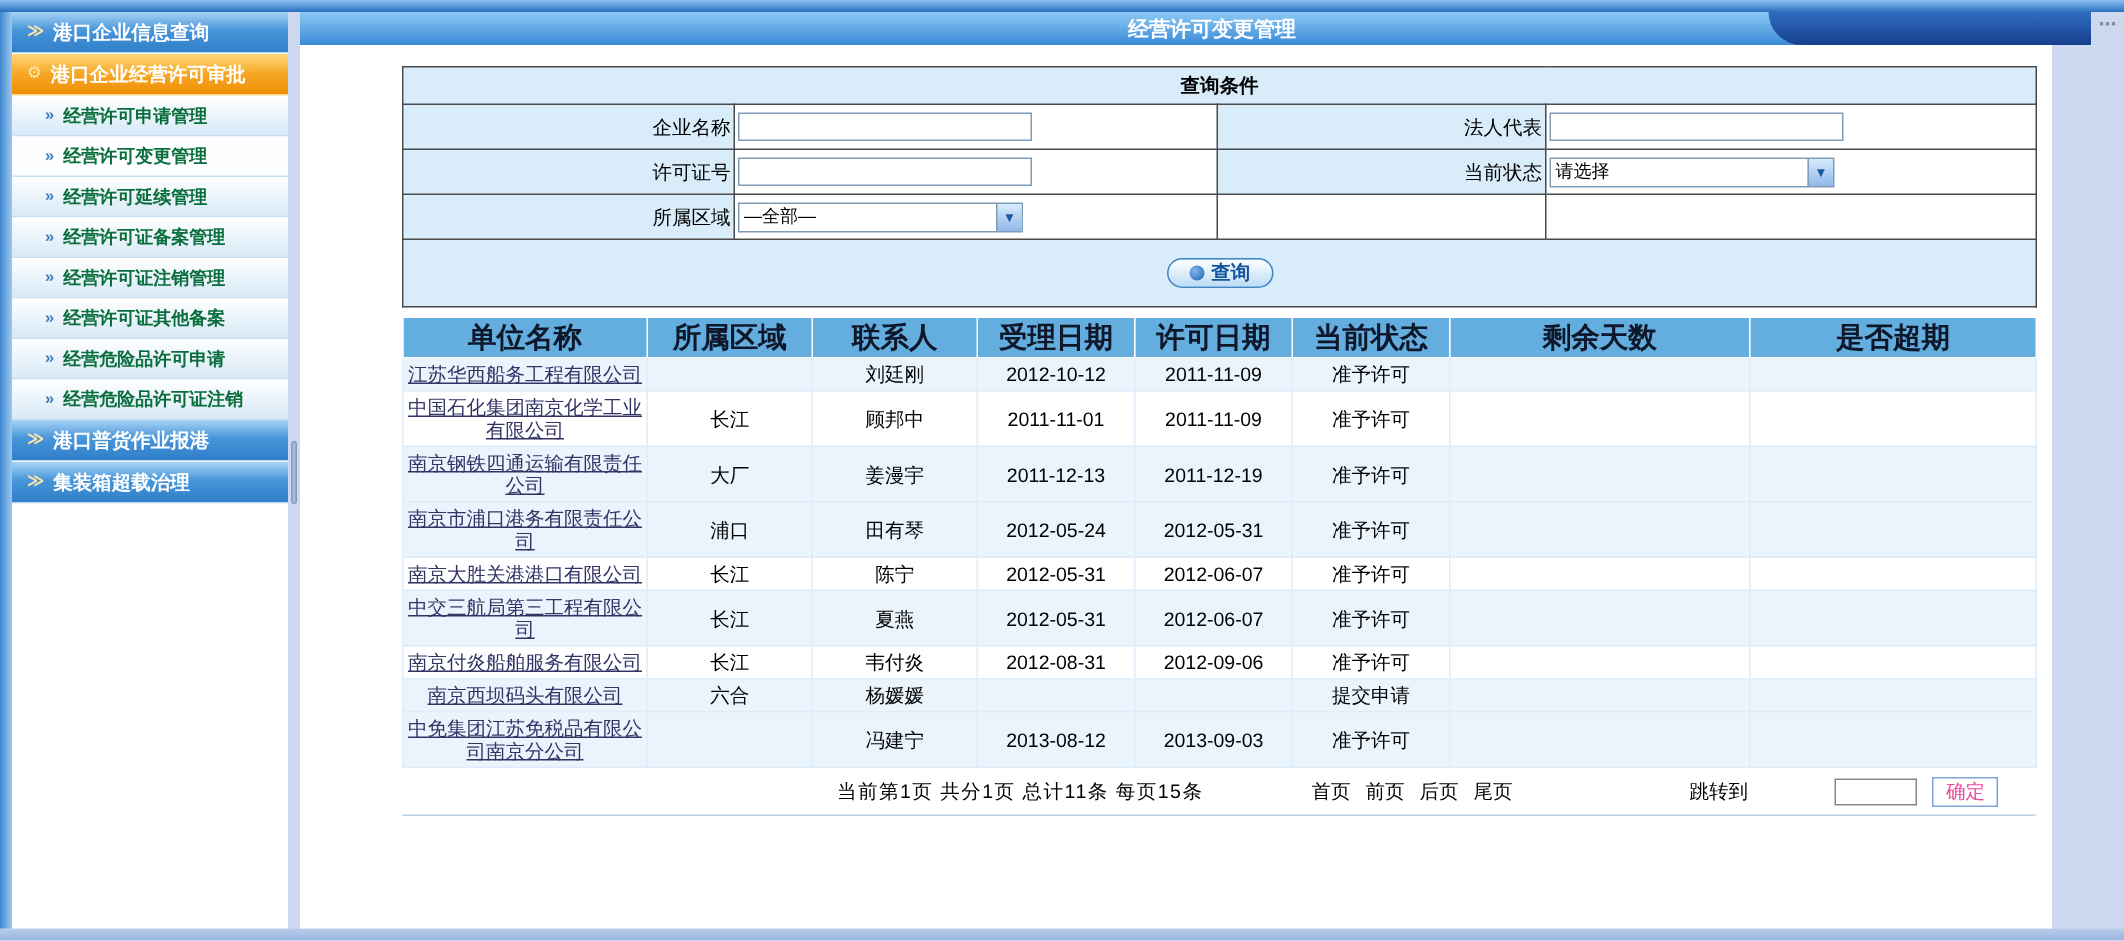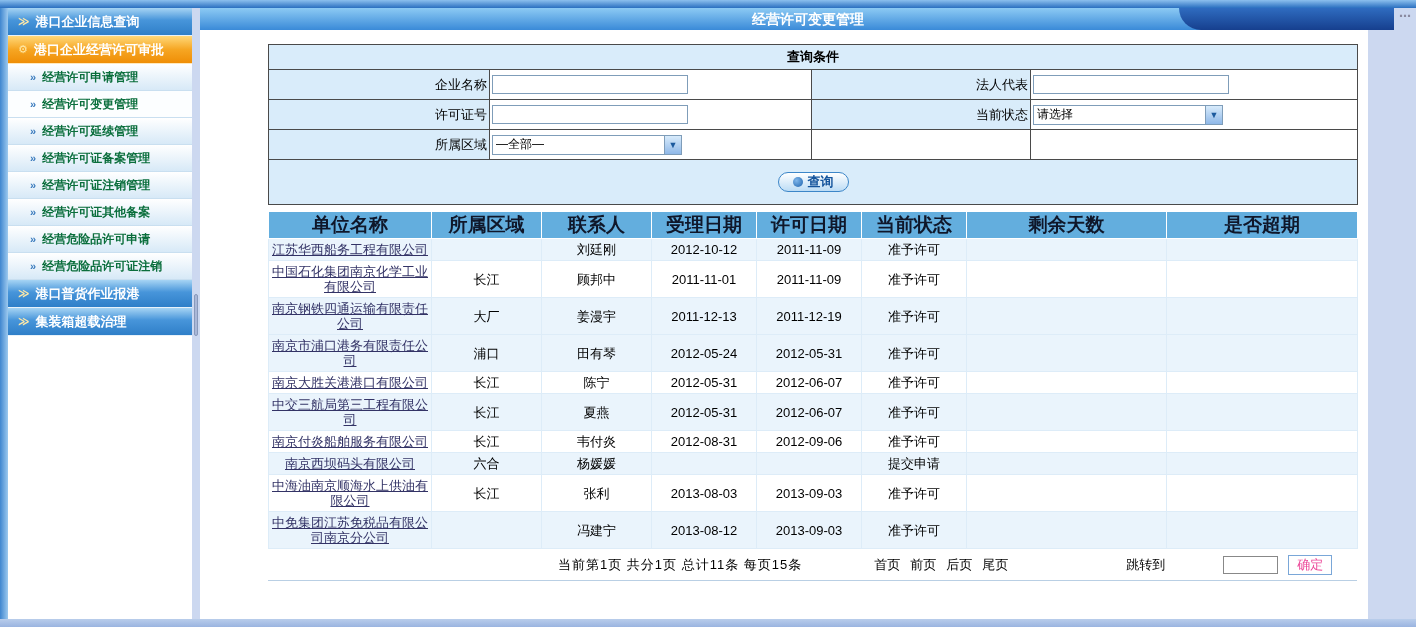--- a/index.html
+++ b/index.html
@@ -351,30 +351,20 @@
                 <td></td>
                 <td></td>
               </tr>
               <tr class="row-odd">
                 <td><a class="company-link">南京西坝码头有限公司</a></td>
                 <td>六合</td>
                 <td>杨媛媛</td>
                 <td></td>
                 <td></td>
                 <td>提交申请</td>
-                <td></td>
-                <td></td>
-              </tr>
-              <tr class="row-even">
-                <td><a class="company-link">中海油南京顺海水上供油有限公司</a></td>
-                <td>长江</td>
-                <td>张利</td>
-                <td>2013-08-03</td>
-                <td>2013-09-03</td>
-                <td>准予许可</td>
                 <td></td>
                 <td></td>
               </tr>
               <tr class="row-odd">
                 <td><a class="company-link">中免集团江苏免税品有限公司南京分公司</a></td>
                 <td></td>
                 <td>冯建宁</td>
                 <td>2013-08-12</td>
                 <td>2013-09-03</td>
                 <td>准予许可</td>

